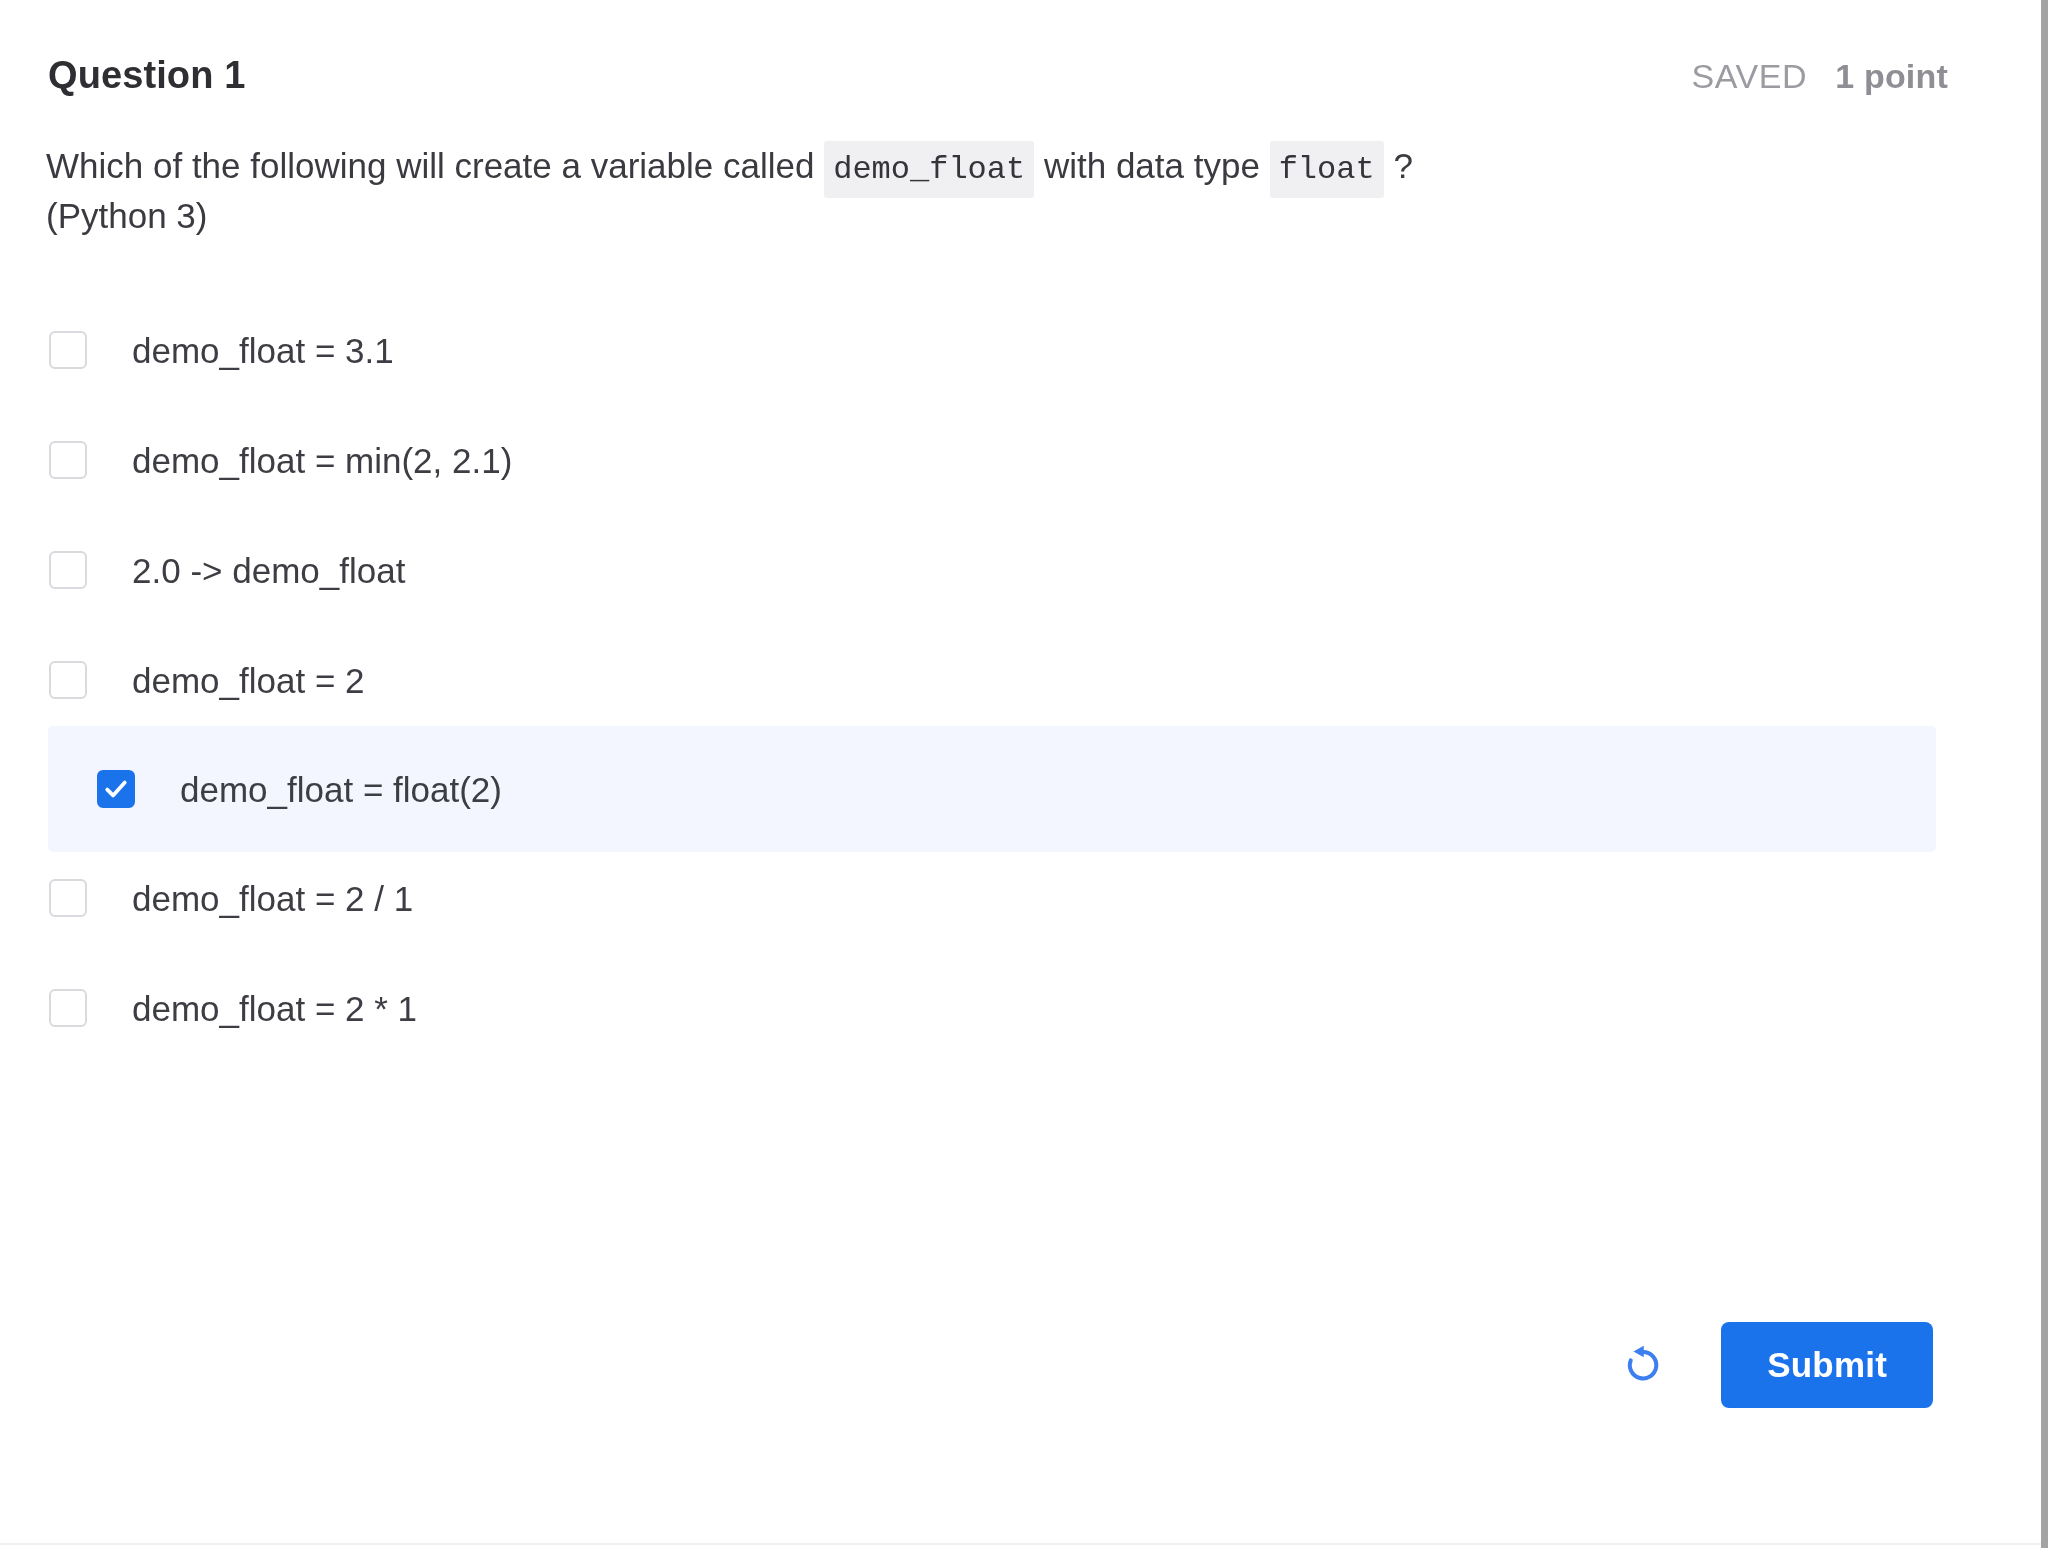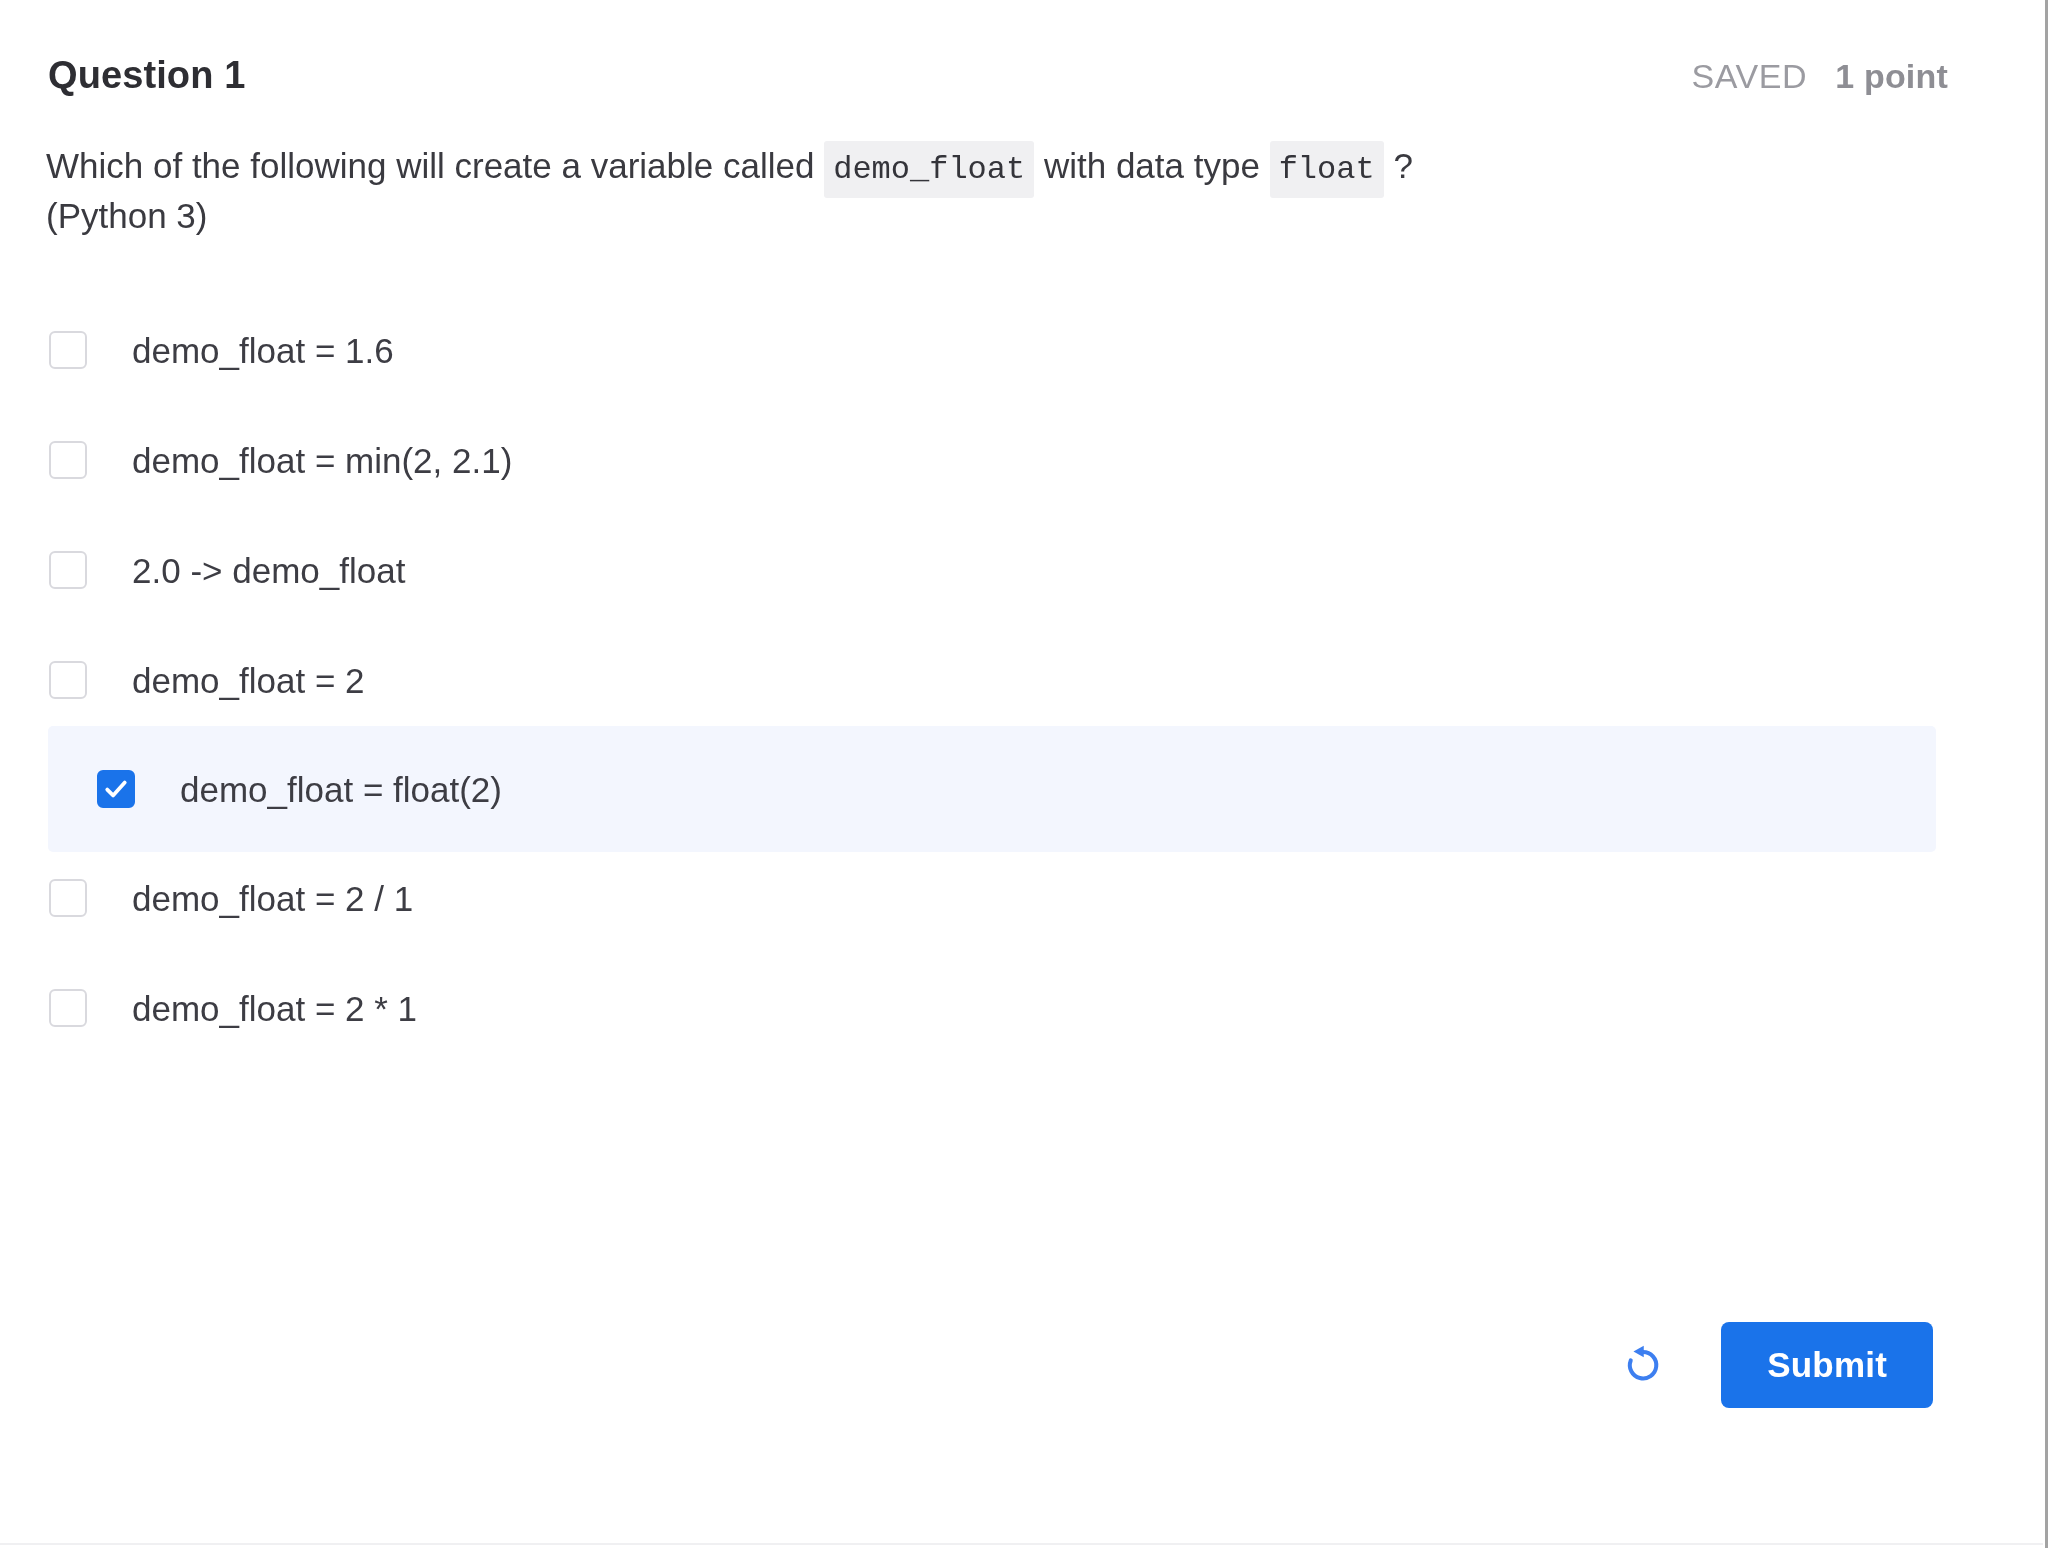--- a/index.html
+++ b/index.html
@@ -13,21 +13,21 @@
     -webkit-font-smoothing: antialiased;
   }
 
   .screen {
     position: relative;
     width: 2048px;
     height: 1548px;
     background: #ffffff;
     overflow: hidden;
     box-sizing: border-box;
-    border-right: 3px solid #a3a3a3;
+    border-right: 7px solid #a3a3a3;
   }
 
   .quiz-card {
     position: absolute;
     left: 0;
     top: 0;
     width: 2043px;
     height: 1545px;
     box-sizing: border-box;
     border-bottom: 2px solid #f0f0f2;
@@ -218,21 +218,21 @@
       <br>
       <span>(Python 3)</span>
     </div>
 
     <div class="options">
 
       <div class="option-row">
         <span class="cbox-wrap">
           <span class="cbox"></span>
         </span>
-        <span class="option-label">demo_float = 1.6</span>
+        <span class="option-label">demo_float = 3.1</span>
       </div>
 
       <div class="option-row">
         <span class="cbox-wrap">
           <span class="cbox"></span>
         </span>
         <span class="option-label">demo_float = min(2, 2.1)</span>
       </div>
 
       <div class="option-row">

